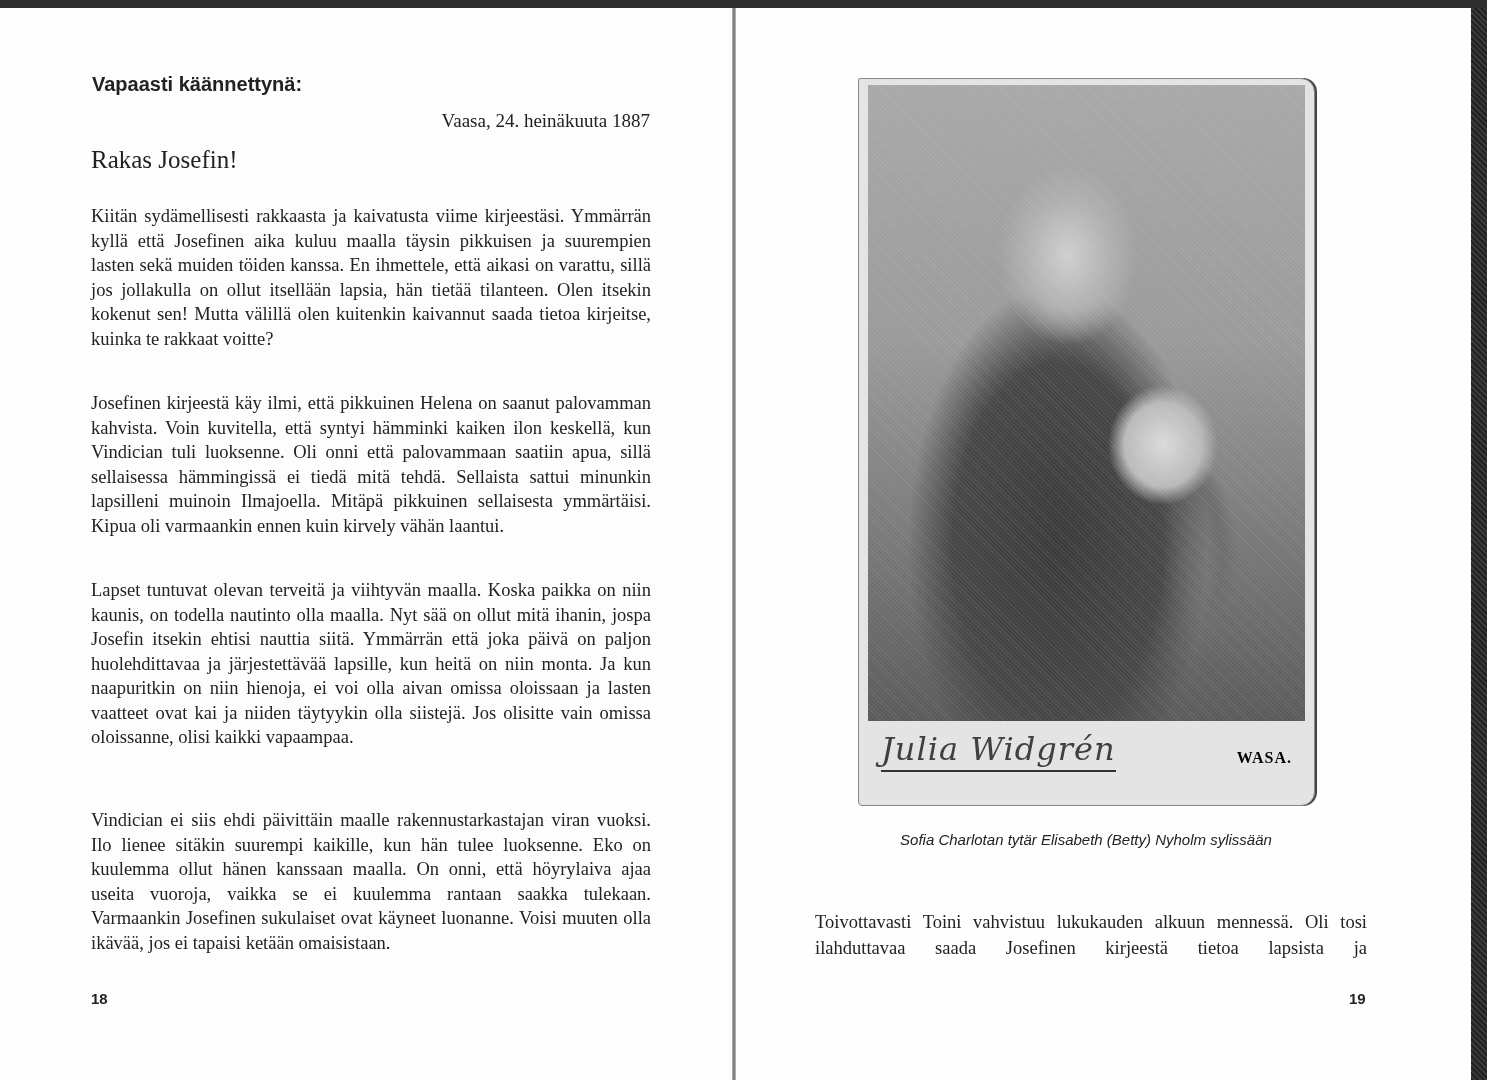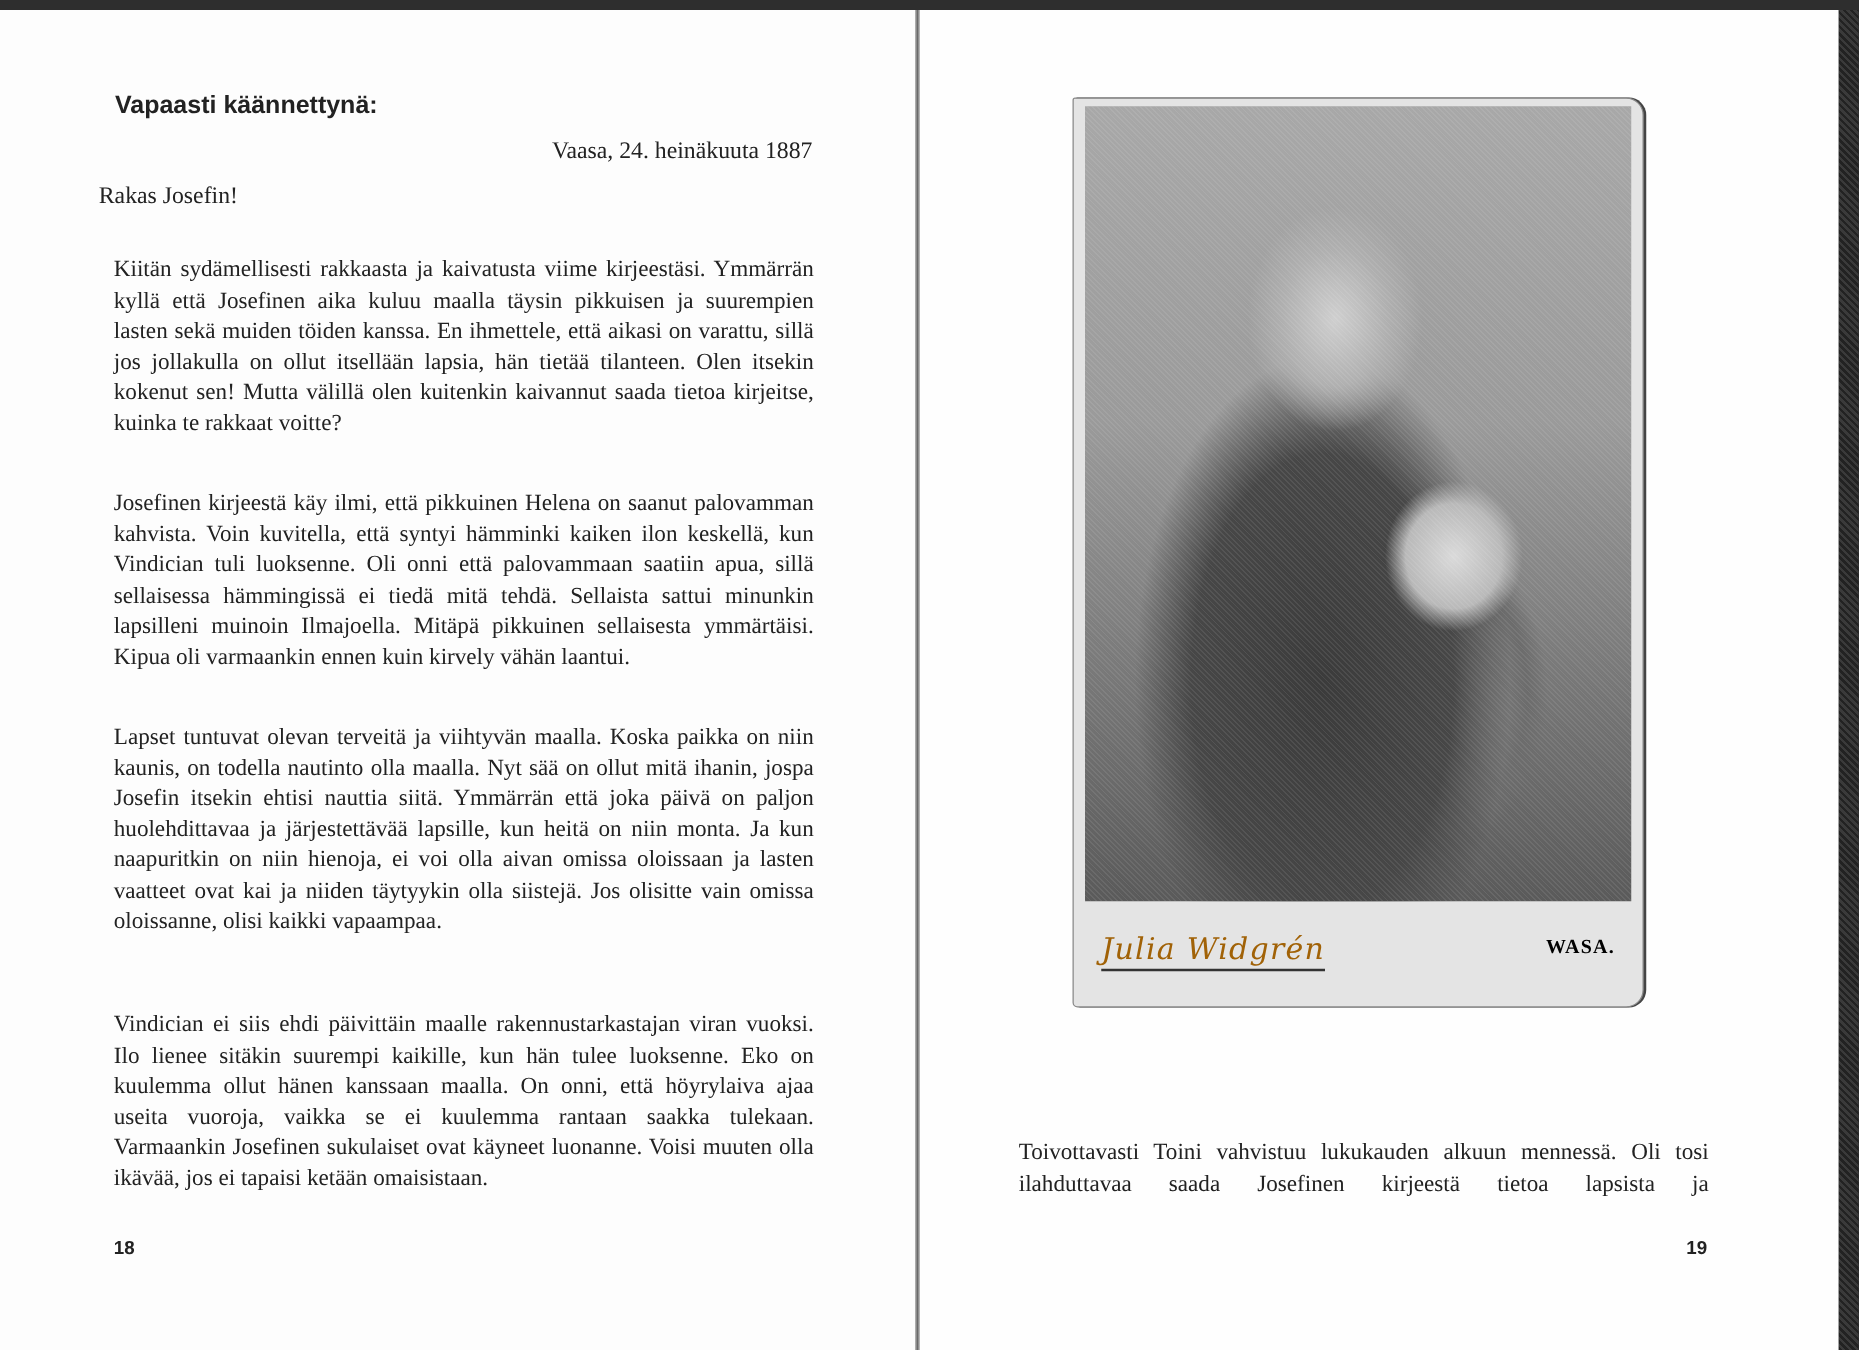--- a/index.html
+++ b/index.html
@@ -24,21 +24,21 @@
   .heading {
     position: absolute; left: 92px; top: 73px;
     font-family: "Liberation Sans", sans-serif; font-weight: bold;
     font-size: 20px; color: #222;
   }
   .dateline {
     position: absolute; left: 380px; width: 270px; top: 110px; text-align: right;
     font-size: 19px; color: #222; font-family: Liberation Serif, serif;
   }
   .salutation {
-    position: absolute; left: 79px; top: 146px; font-size: 19px; color: #222;
+    position: absolute; left: 91px; top: 146px; font-size: 25px; color: #222;
   }
   .body-text {
     position: absolute; left: 91px; width: 560px;
     font-size: 18.5px; line-height: 24.5px; color: #222;
     text-align: justify; hyphens: manual;
   }
   #p1 { top: 204px; }
   #p2 { top: 391px; }
   #p3 { top: 578px; }
   #p4 { top: 808px; }
@@ -66,23 +66,23 @@
       radial-gradient(ellipse 150px 260px at 190px 460px, #3b3b3b 0%, #474747 70%, transparent 100%),
       radial-gradient(ellipse 80px 120px at 290px 470px, #8e8e8e 0%, #6c6c6c 80%, transparent 100%),
       linear-gradient(to bottom, #a8a8a8 0%, #9a9a9a 40%, #7a7a7a 70%, #5a5a5a 100%);
     overflow: hidden;
   }
   .photo-image::after {
     content: ""; position: absolute; inset: 0;
     background: repeating-linear-gradient(45deg, rgba(255,255,255,0.08) 0 1px, transparent 1px 3px);
   }
   .studio-signature {
-    position: absolute; left: 22px; top: 666px;
-    font-family: "DejaVu Serif", serif; font-style: italic; font-size: 24px;
-    color: #a16207; letter-spacing: 1px;
+    position: absolute; left: 22px; top: 651px;
+    font-family: "DejaVu Serif", serif; font-style: italic; font-size: 32px;
+    color: #404040; letter-spacing: 1px;
     border-bottom: 2px solid #333; padding-bottom: 2px;
   }
   .studio-city {
     position: absolute; right: 22px; top: 670px;
     font-family: "Liberation Serif", serif; font-size: 16px; font-weight: bold;
     color: #000000; letter-spacing: 1px;
   }
   .caption {
     position: absolute; left: 846px; width: 480px; top: 830px; text-align: center;
     font-family: "Liberation Sans", sans-serif; font-style: italic;
@@ -113,17 +113,18 @@
 
 <div class="page-number" id="pn-left">18</div>
 
 <div class="photo-card">
   <div class="photo-image"></div>
   <div class="studio-signature">Julia Widgrén</div>
   <div class="studio-city">WASA.</div>
 </div>
 
 <div class="caption">
+  <div>Sofia Charlotan tytär Elisabeth (Betty) Nyholm sylissään</div>
 </div>
 
 <div id="p-right">Toivottavasti Toini vahvistuu lukukauden alkuun mennessä. Oli tosi ilahduttavaa saada Josefinen kirjeestä tietoa lapsista ja</div>
 
 <div class="page-number" id="pn-right">19</div>
 
 </body></html>

